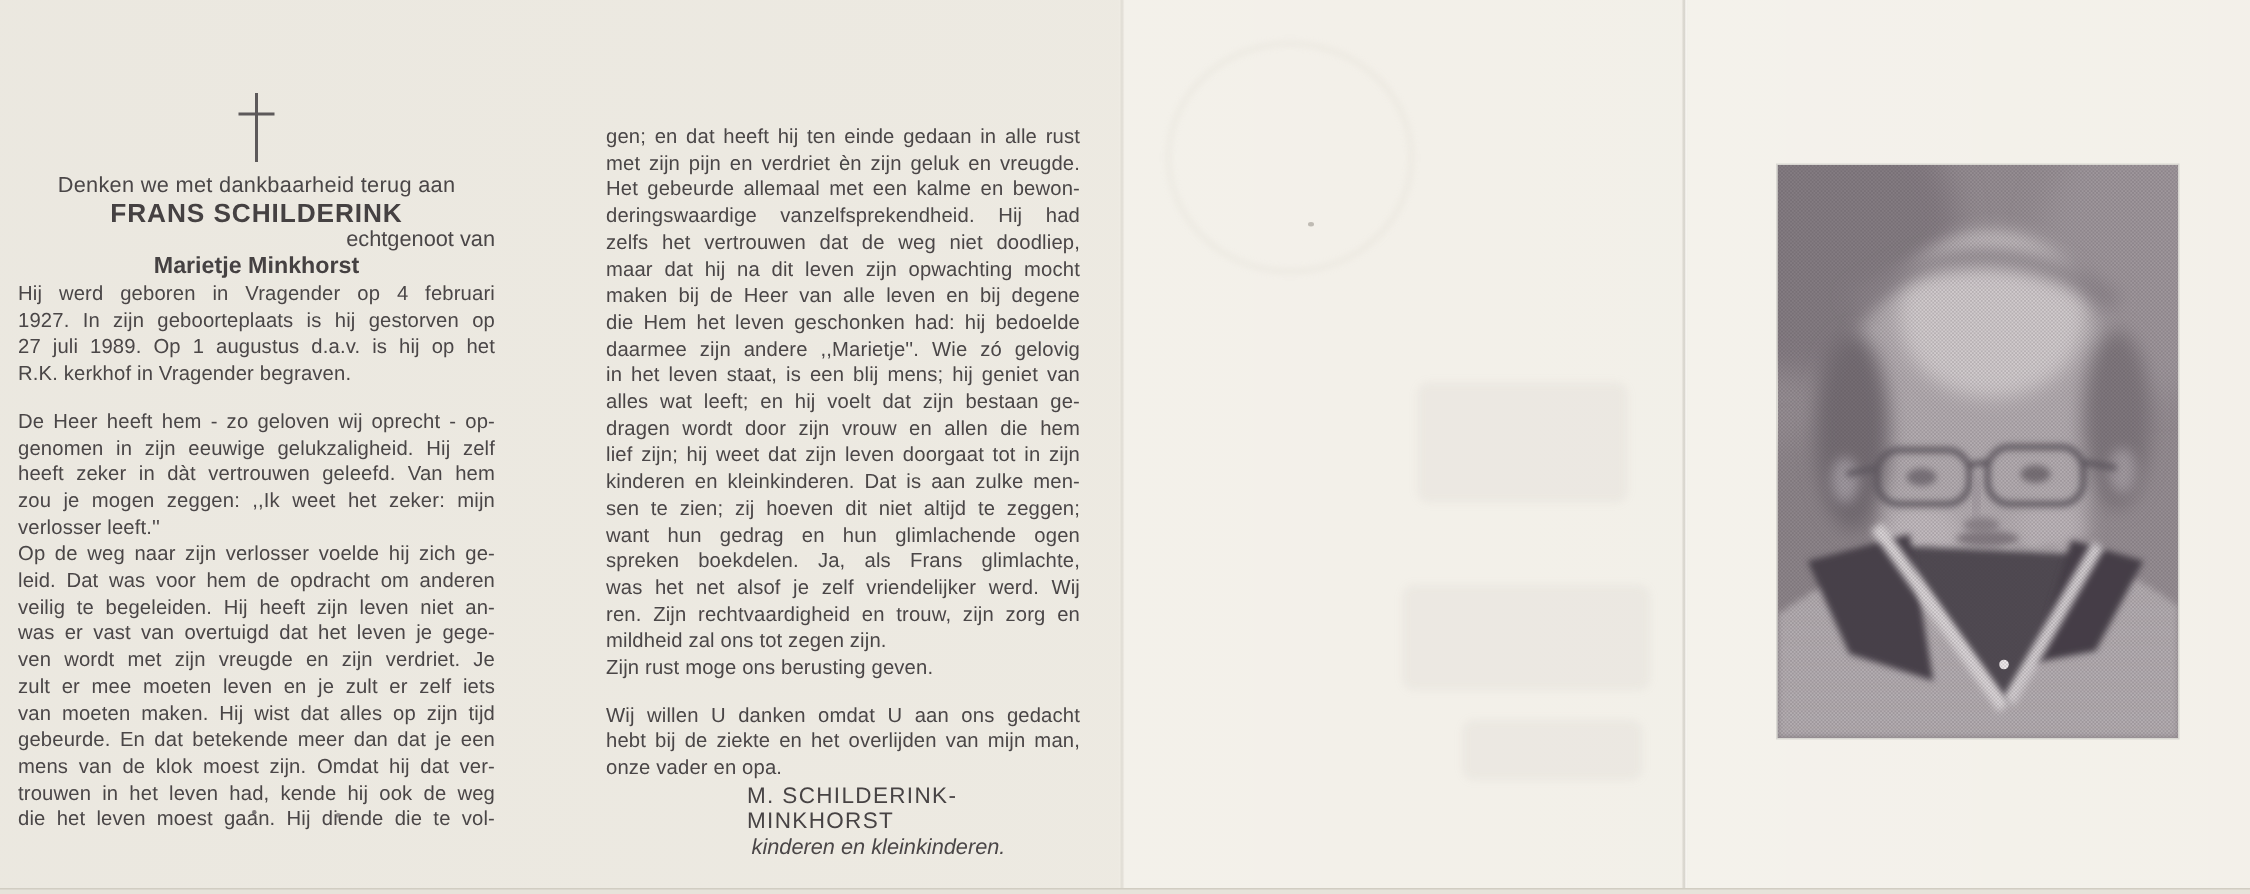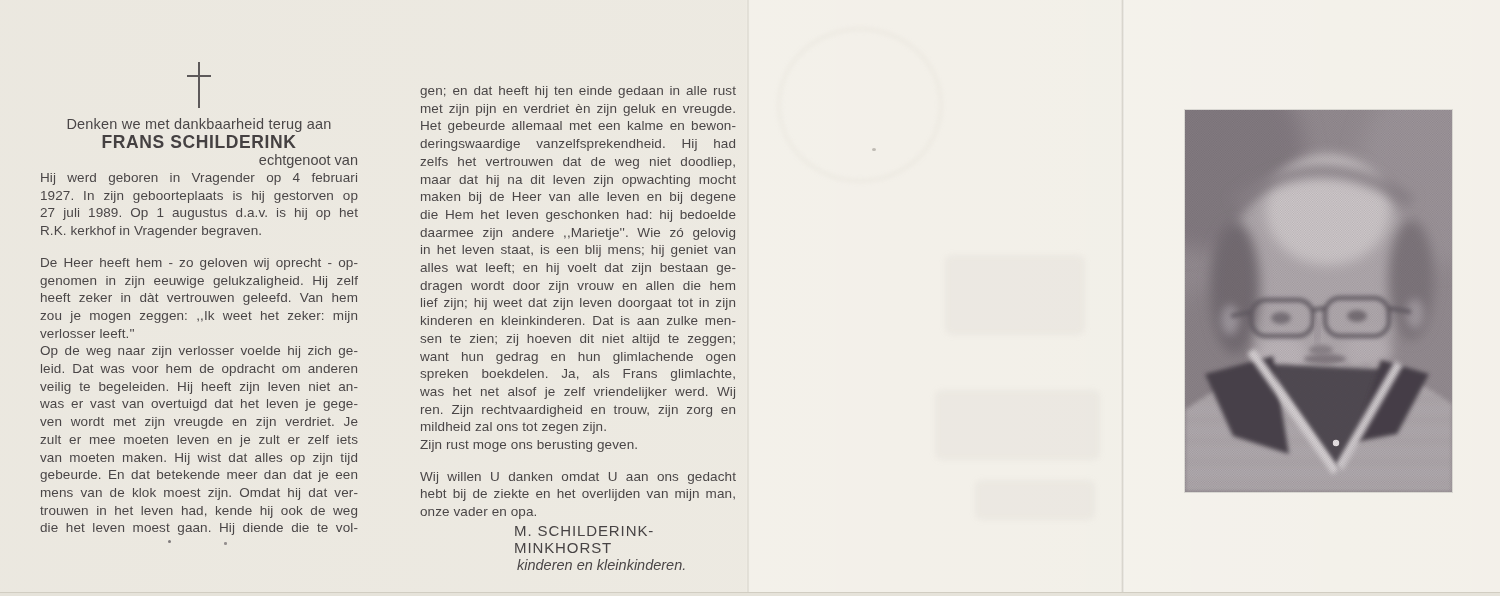--- a/index.html
+++ b/index.html
@@ -13,22 +13,22 @@
     position:relative;width:1500px;height:596px;
     background-color:var(--paper);
     background-image:linear-gradient(90deg,
       rgba(104,97,86,0.045) 0%, rgba(104,97,86,0.03) 49.7%,
       rgba(255,255,255,0.16) 50%, rgba(255,255,255,0.10) 74.6%,
       rgba(255,255,255,0.22) 75%, rgba(255,255,255,0.14) 100%);
     color:var(--ink);
   }
   
   .col{position:absolute;top:0;}
-  #col1{left:40px;width:318px;}
-  #col2{left:420px;top:82px;width:316px;}
+  #col1{left:12px;width:318px;}
+  #col2{left:404px;top:82px;width:316px;}
   
   .cross-wrap{position:relative;width:30px;height:46px;margin:62px auto 0;}
   .cross-v{position:absolute;left:13.5px;top:0;width:2.6px;height:46px;background:#5d595a;}
   .cross-h{position:absolute;left:3px;top:12.5px;width:24px;height:2.6px;background:#5d595a;}
   .intro{margin-top:7px;text-align:center;font-size:14.5px;line-height:18px;letter-spacing:0.2px;}
   .name{text-align:center;font-size:17.5px;font-weight:bold;letter-spacing:0.6px;line-height:19px;color:#454142;}
   .relation{text-align:right;font-size:14.5px;line-height:17px;}
   .spouse{text-align:center;font-size:15.5px;font-weight:bold;line-height:18px;color:#454142;}
   
   .bodytext{margin-top:0;}
@@ -80,20 +80,21 @@
   <div class="speck sp3"></div>
 
   <div class="col" id="col1">
     <div class="cross-wrap">
       <div class="cross-v"></div>
       <div class="cross-h"></div>
     </div>
     <div class="intro">Denken we met dankbaarheid terug aan</div>
     <div class="name">FRANS SCHILDERINK</div>
     <div class="relation">echtgenoot van</div>
+    <div class="spouse">Marietje Minkhorst</div>
     <div class="bodytext">
         <div class="para">
           <div class="tline">Hij werd geboren in Vragender op 4 februari</div>
           <div class="tline">1927. In zijn geboorteplaats is hij gestorven op</div>
           <div class="tline">27 juli 1989. Op 1 augustus d.a.v. is hij op het</div>
           <div class="tline endl">R.K. kerkhof in Vragender begraven.</div>
         </div>
         <div class="para gap">
           <div class="tline">De Heer heeft hem - zo geloven wij oprecht - op-</div>
           <div class="tline">genomen in zijn eeuwige gelukzaligheid. Hij zelf</div>

